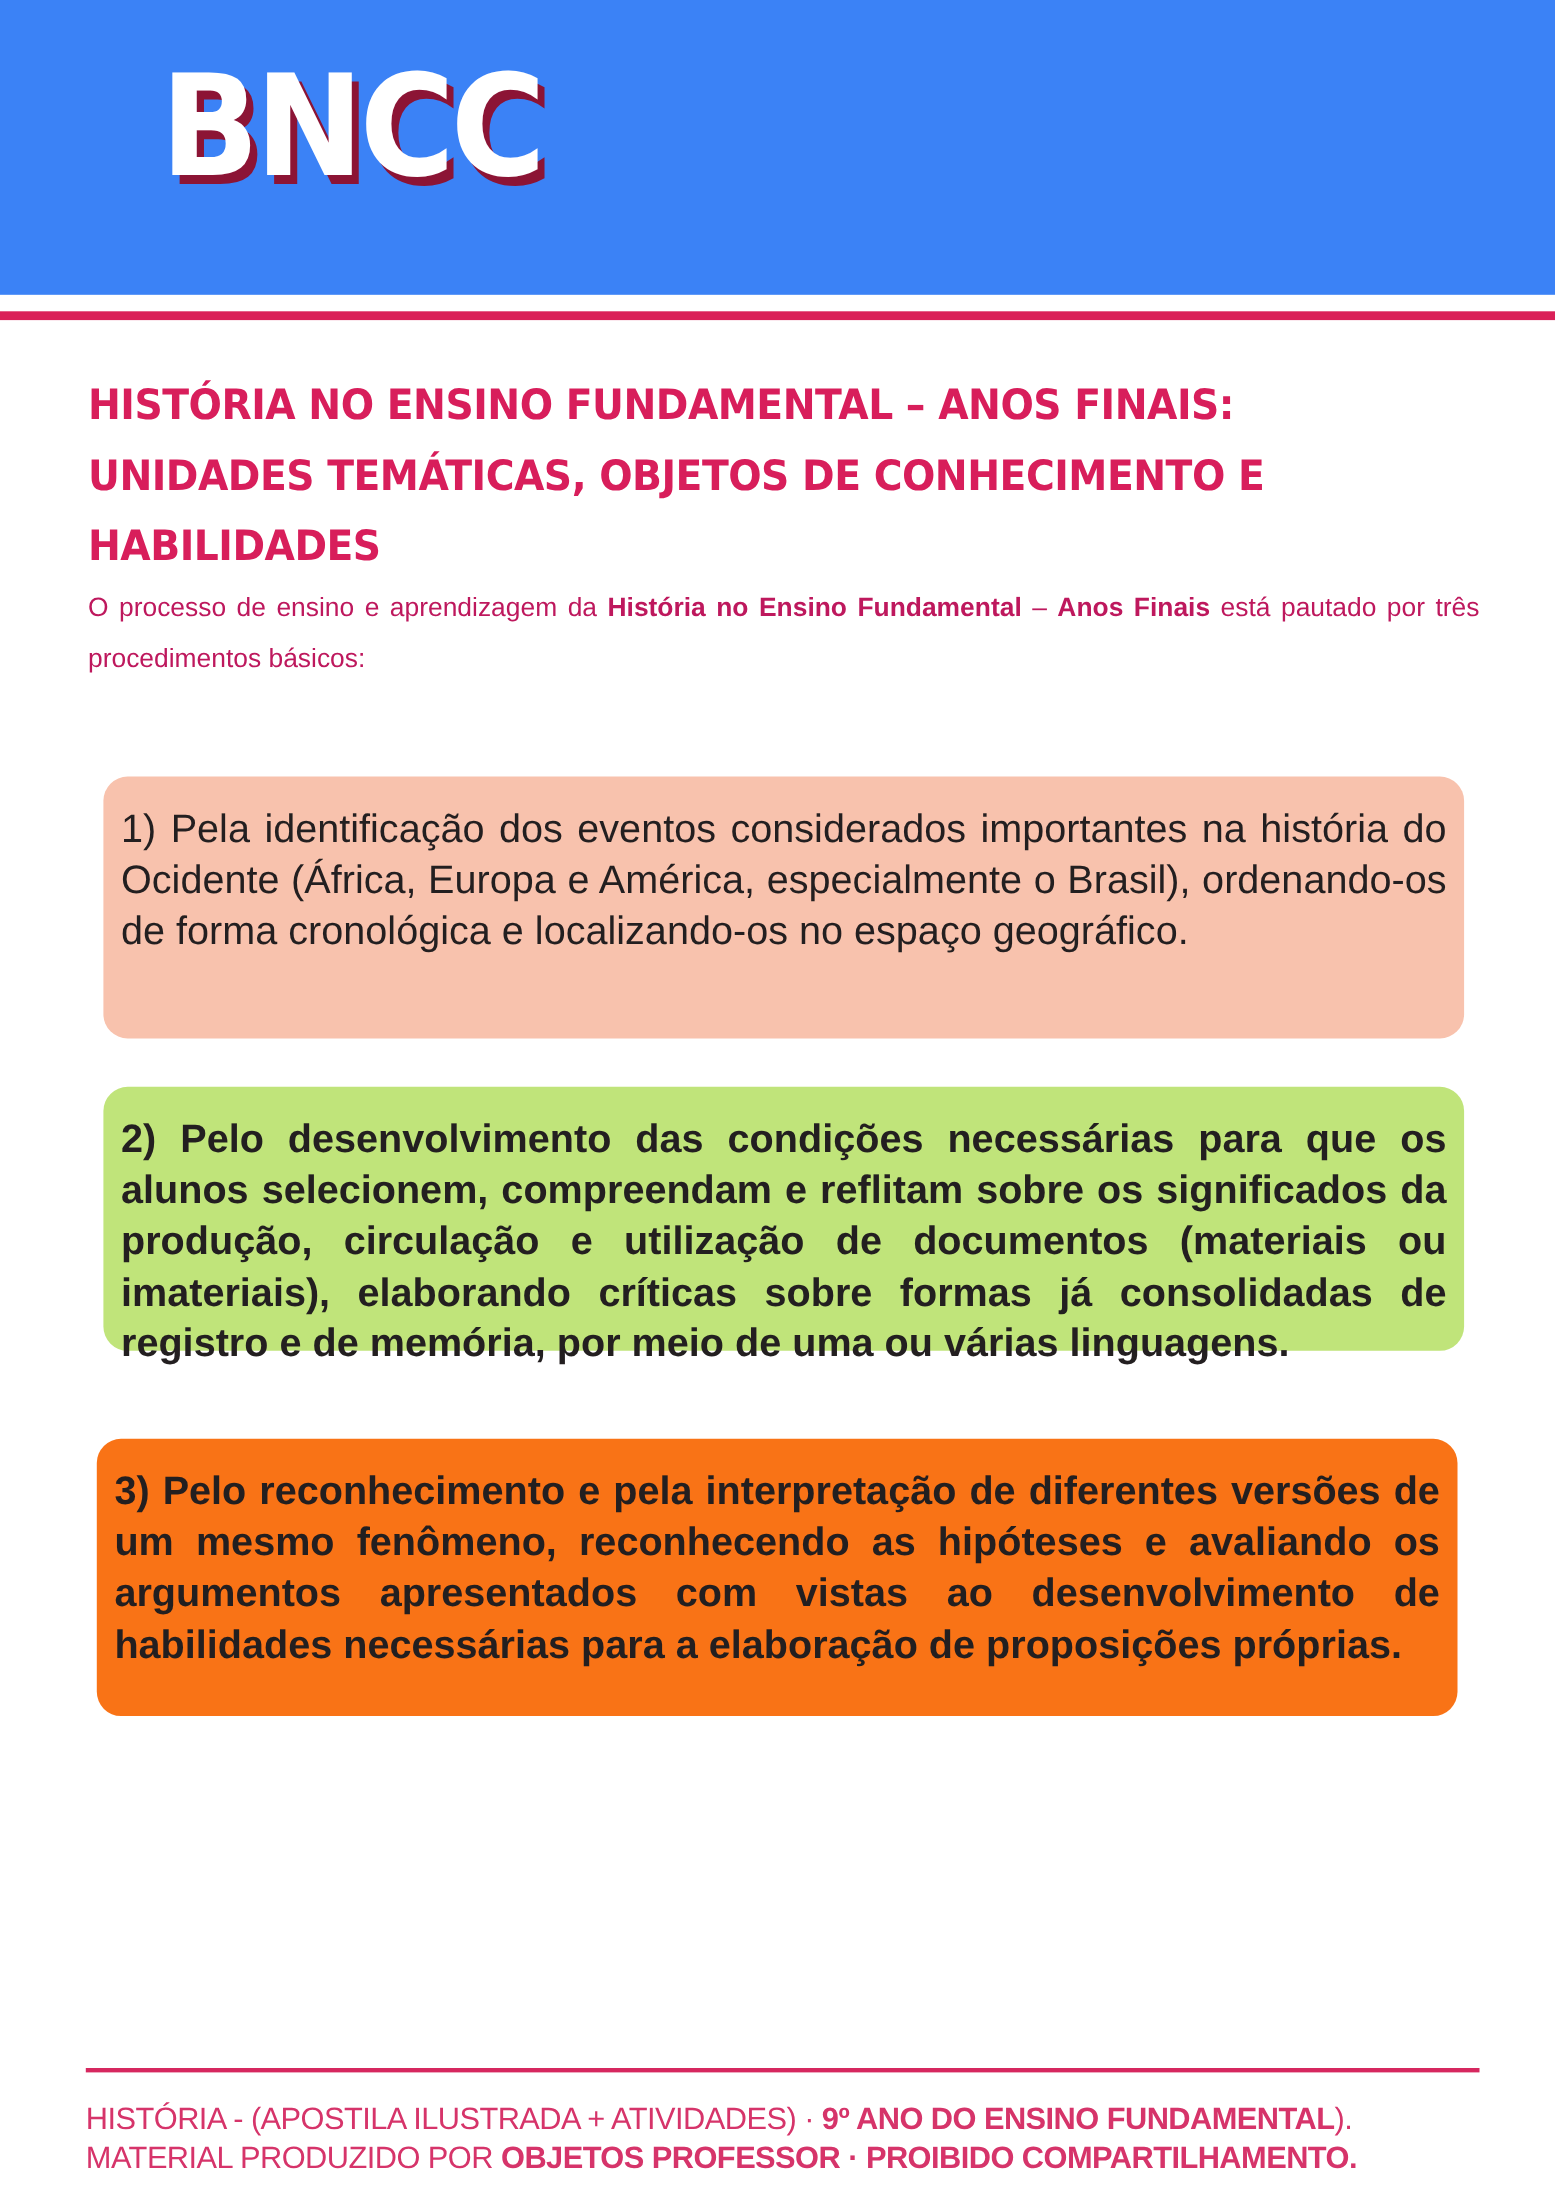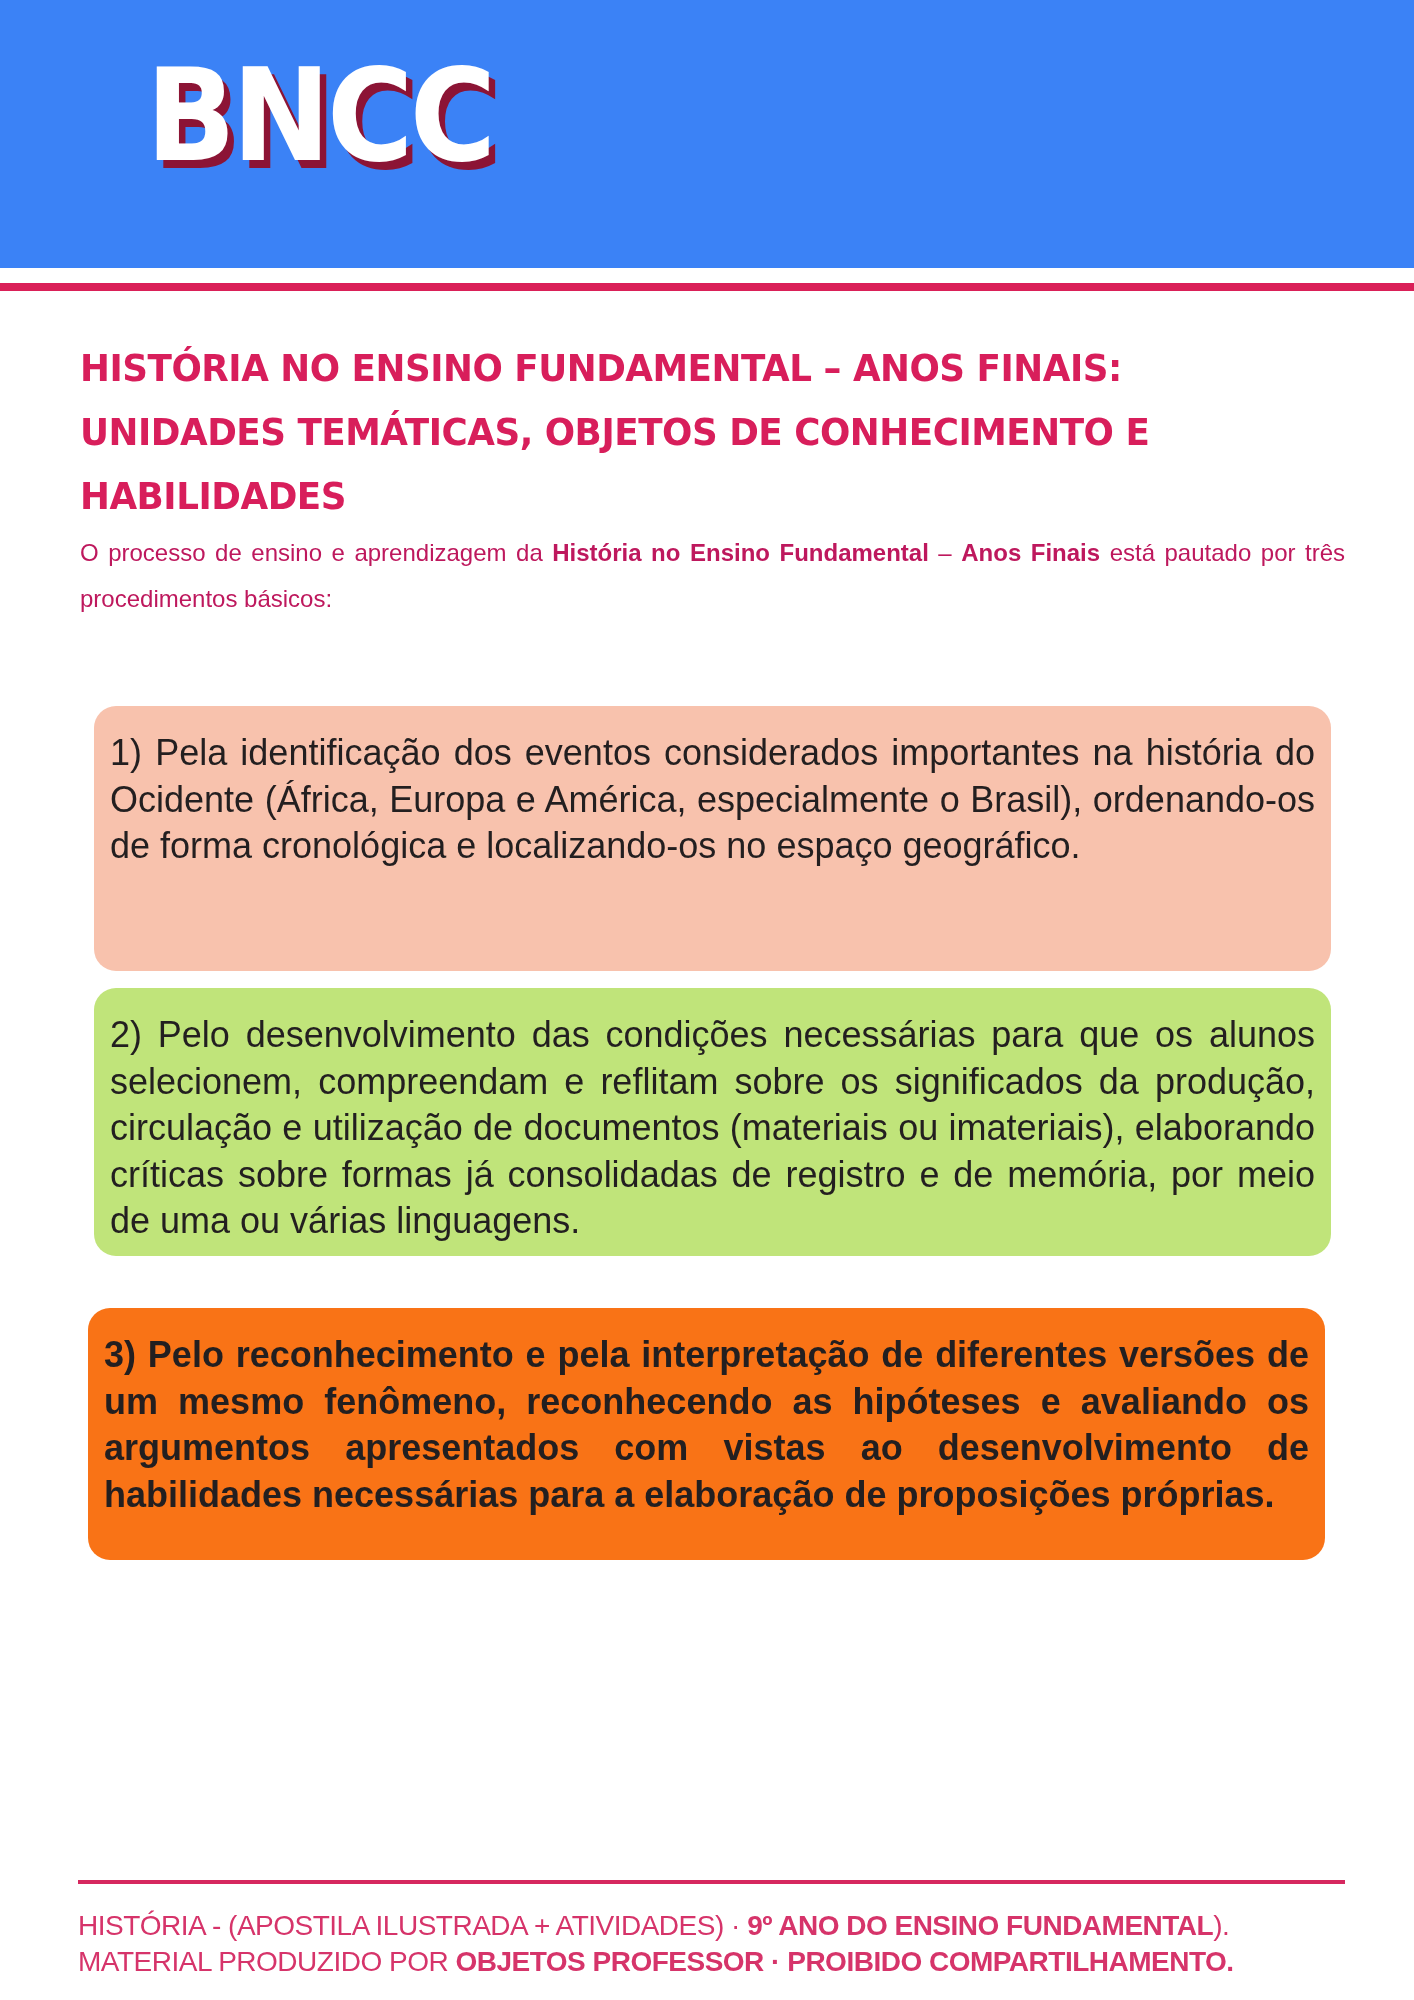--- a/index.html
+++ b/index.html
@@ -79,27 +79,28 @@
       box-sizing: border-box;
       padding: 24px 16px 0 16px;
       font-size: 36px;
       line-height: 46.5px;
       text-align: justify;
       color: #231f20;
     }
     .card p { margin: 0; }
     .card-1 {
       left: 94px; top: 706px;
-      width: 1237px; height: 265px;
+      width: 1237px; height: 238px;
       background: #f8c2ad;
     }
     .card-2 {
       left: 94px; top: 988px;
-      width: 1237px; height: 268px;
+      width: 1237px; height: 240px;
       background: #c0e47a;
+      font-weight: bold;
     }
     .card-3 {
       left: 88px; top: 1308px;
       width: 1237px; height: 252px;
       background: #f97316;
       font-weight: bold;
     }
     .footer-line {
       position: absolute;
       left: 78px;

